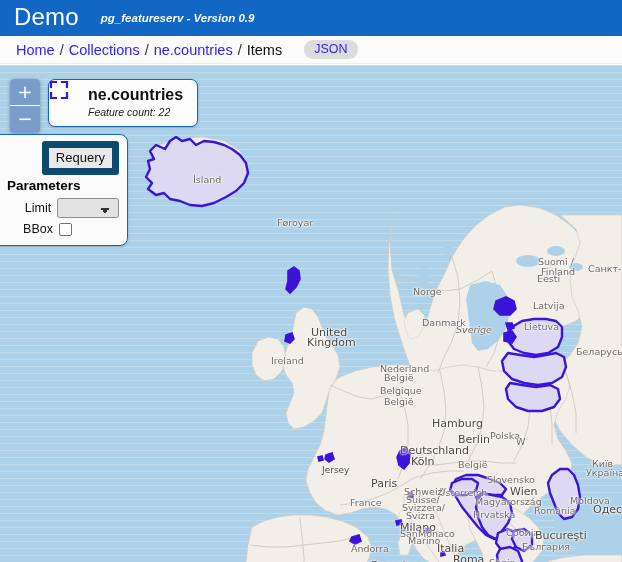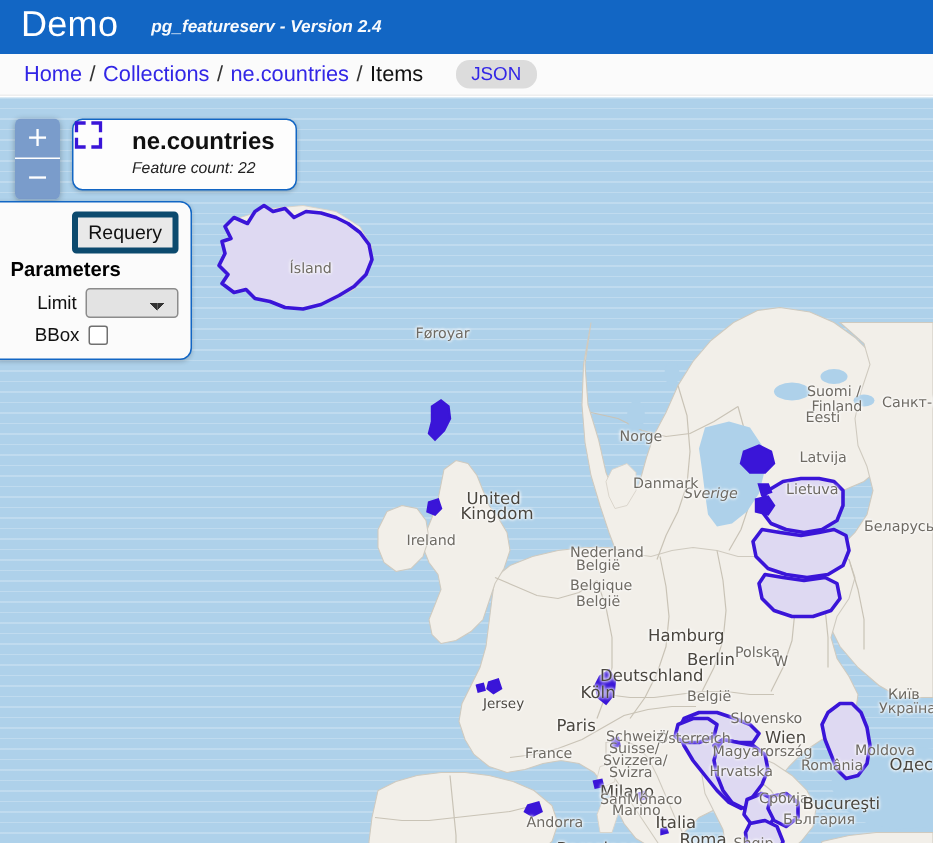--- a/index.html
+++ b/index.html
@@ -134,21 +134,21 @@
     background: #fbfbfb;
     border: 1px solid #1266c4;
     border-radius: 0 8px 8px 0;
     padding: 6px 8px 9px 6px;
     box-shadow: 0 1px 3px rgba(0,0,0,.18);
     z-index: 40;
   }
   .requery-row { display: flex; justify-content: flex-end; }
   .requery-btn {
     background: #e9e9e9;
-    border: 4px solid #0c4a6e;
+    border: 7px solid #0c4a6e;
     border-radius: 3px;
     font-size: 13px;
     font-family: "Liberation Sans", sans-serif;
     padding: 2px 7px 3px;
     color: #111;
     cursor: pointer;
   }
   .params-title { font-size: 13.5px; font-weight: bold; color: #000; margin: 3px 0 5px 2px; }
   .param-row { display: flex; align-items: center; margin-top: 4px; }
   .param-label { font-size: 12.5px; color: #111; width: 54px; text-align: right; padding-right: 6px; }
@@ -182,21 +182,21 @@
     margin: 0;
   }
 </style>
 </head>
 <body>
 
 <div id="app">
 
   <div class="header">
     <div class="brand">Demo</div>
-    <div class="version">pg_featureserv - Version 2.4</div>
+    <div class="version">pg_featureserv - Version 0.9</div>
   </div>
 
   <div class="breadcrumb-bar">
     <a class="crumb-link">Home</a>
     <span class="crumb-sep">/</span>
     <a class="crumb-link">Collections</a>
     <span class="crumb-sep">/</span>
     <a class="crumb-link">ne.countries</a>
     <span class="crumb-sep">/</span>
     <span class="crumb-current">Items</span>
@@ -382,21 +382,21 @@
         <div class="lbl big" style="left: 311px; top: 261px;">United</div>
         <div class="lbl big" style="left: 307px; top: 271px;">Kingdom</div>
         <div class="lbl country" style="left: 380px; top: 298px;">Nederland</div>
         <div class="lbl country" style="left: 384px; top: 307px;">België</div>
         <div class="lbl country" style="left: 380px; top: 320px;">Belgique</div>
         <div class="lbl country" style="left: 384px; top: 331px;">België</div>
         <div class="lbl city" style="left: 322px; top: 400px;">Jersey</div>
         <div class="lbl big" style="left: 371px; top: 412px;">Paris</div>
         <div class="lbl country" style="left: 350px; top: 432px;">France</div>
         <div class="lbl big" style="left: 400px; top: 379px;">Deutschland</div>
-        <div class="lbl big" style="left: 387px; top: 390px; text-align: right;">Köln</div>
+        <div class="lbl big" style="left: 411px; top: 390px; text-align: right;">Köln</div>
         <div class="lbl big" style="left: 432px; top: 352px;">Hamburg</div>
         <div class="lbl big" style="left: 458px; top: 368px;">Berlin</div>
         <div class="lbl country" style="left: 490px; top: 365px;">Polska</div>
         <div class="lbl country" style="left: 516px; top: 371px;">W</div>
         <div class="lbl country" style="left: 458px; top: 394px;">België</div>
         <div class="lbl country" style="left: 487px; top: 409px;">Slovensko</div>
         <div class="lbl big" style="left: 478px; top: 420px; margin-left: 32px;">Wien</div>
         <div class="lbl country" style="left: 475px; top: 431px;">Magyarország</div>
         <div class="lbl country" style="left: 438px; top: 422px;">Österreich</div>
         <div class="lbl country" style="left: 404px; top: 421px;">Schweiz/</div>

